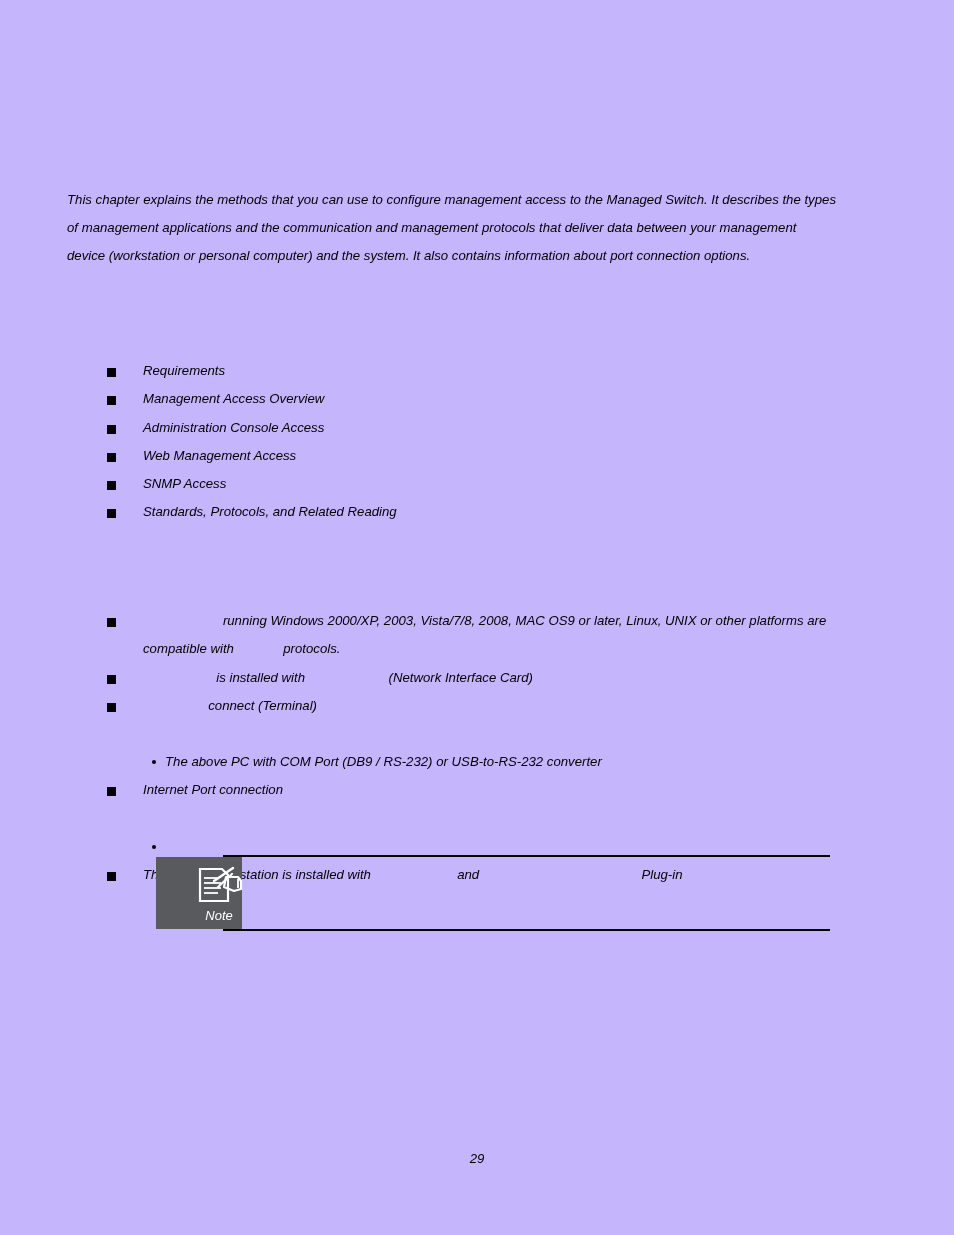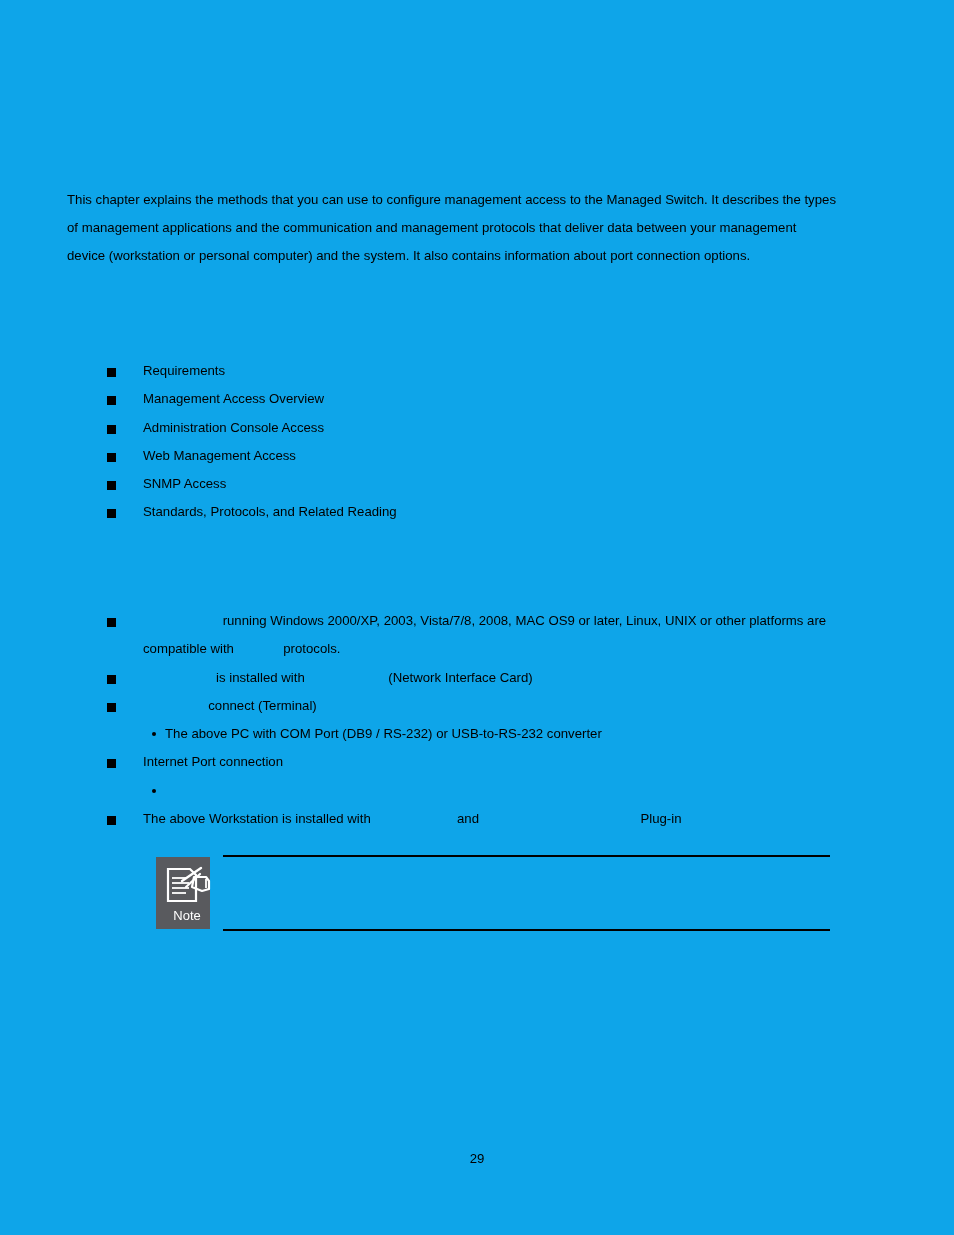--- a/index.html
+++ b/index.html
@@ -9,23 +9,24 @@
     background: #ffffff;
   }
   body {
     font-family: "Liberation Sans", sans-serif;
     color: #000000;
   }
   .page {
     position: relative;
     width: 954px;
     height: 1235px;
-    background: #0ea5e9;
+    background: #c4b5fd;
     overflow: hidden;
     box-sizing: border-box;
+    font-style: italic;
   }
 
   
   .intro {
     position: absolute;
     left: 67px;
     top: 186px;
     width: 820px;
     font-size: 13.2px;
     line-height: 28px;
@@ -107,20 +108,21 @@
   }
 
   
   .dot-row {
     position: relative;
     height: 28.3px;
     font-size: 13.2px;
     line-height: 28.3px;
     color: #000;
     white-space: nowrap;
+    margin-top: 28px;
   }
   .dot-bullet {
     position: absolute;
     left: 45px;
     top: 12px;
     width: 4px;
     height: 4px;
     border-radius: 50%;
     background: #000000;
   }
@@ -140,20 +142,21 @@
     height: 78px;
   }
   .note-icon {
     position: absolute;
     left: 0;
     top: 2px;
     width: 54px;
     height: 72px;
     background: #595a5e;
     display: block;
+    padding-left: 32px;
   }
   .note-icon svg {
     display: block;
   }
   .note-rule-top {
     position: absolute;
     left: 67px;
     top: 0px;
     width: 607px;
     height: 2px;

